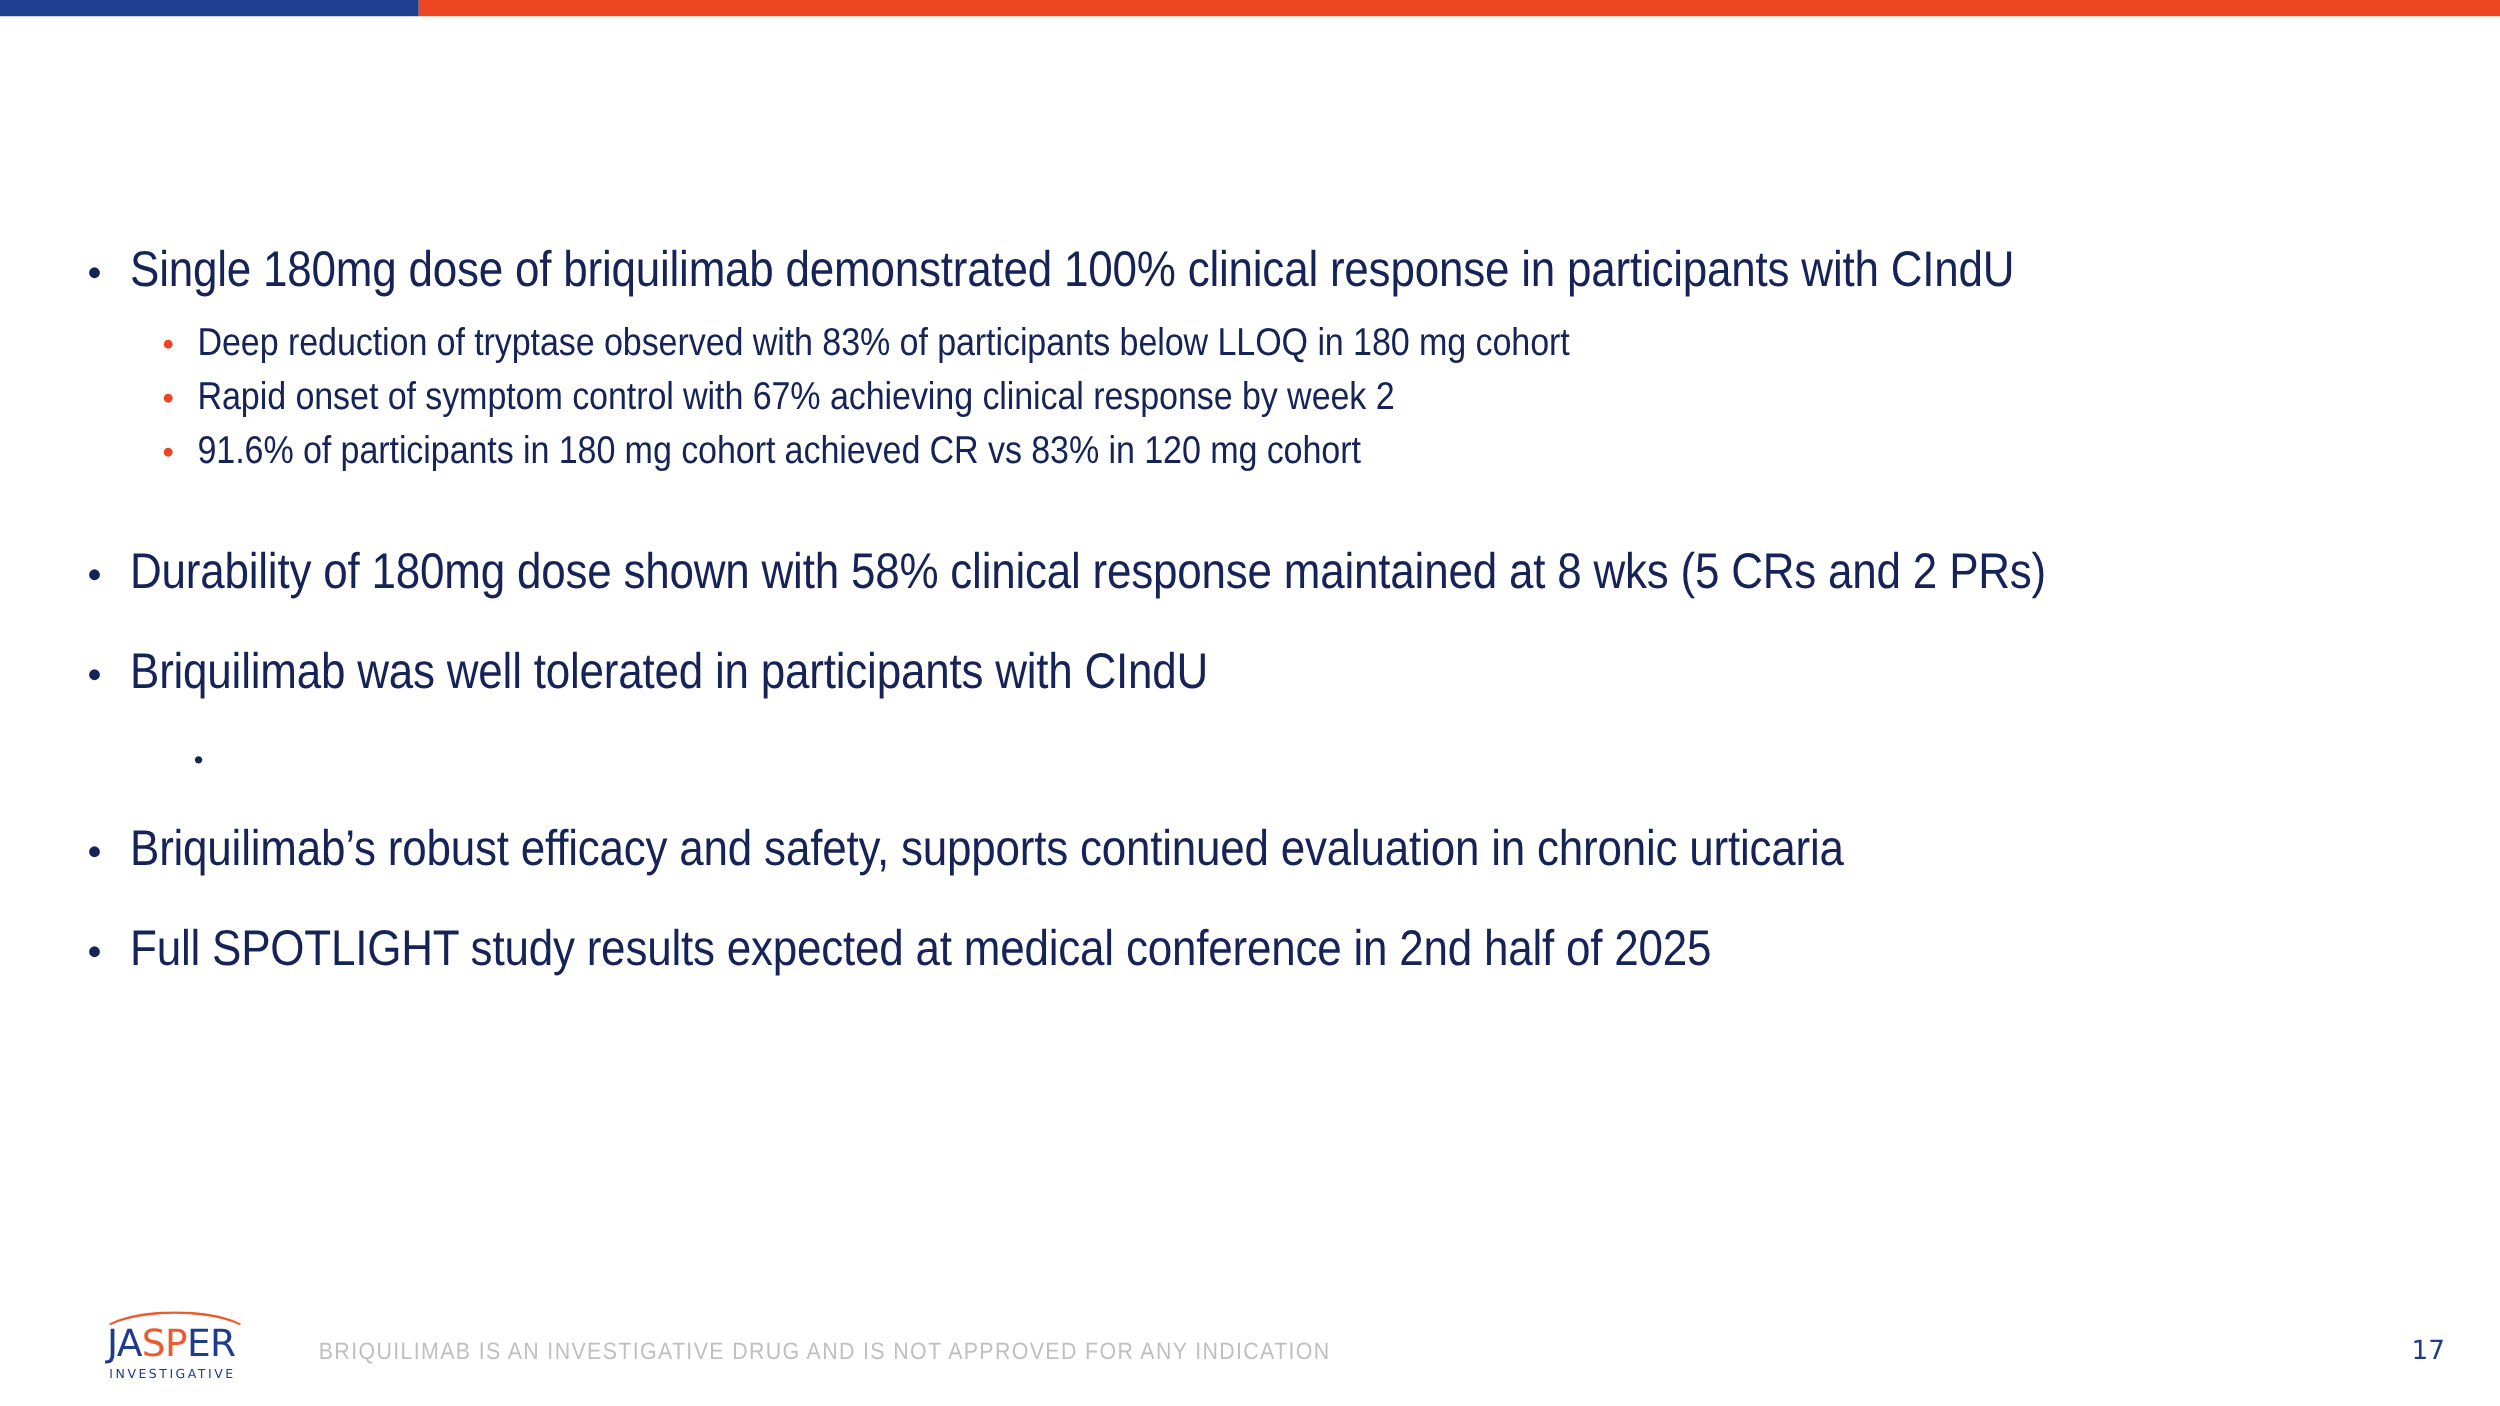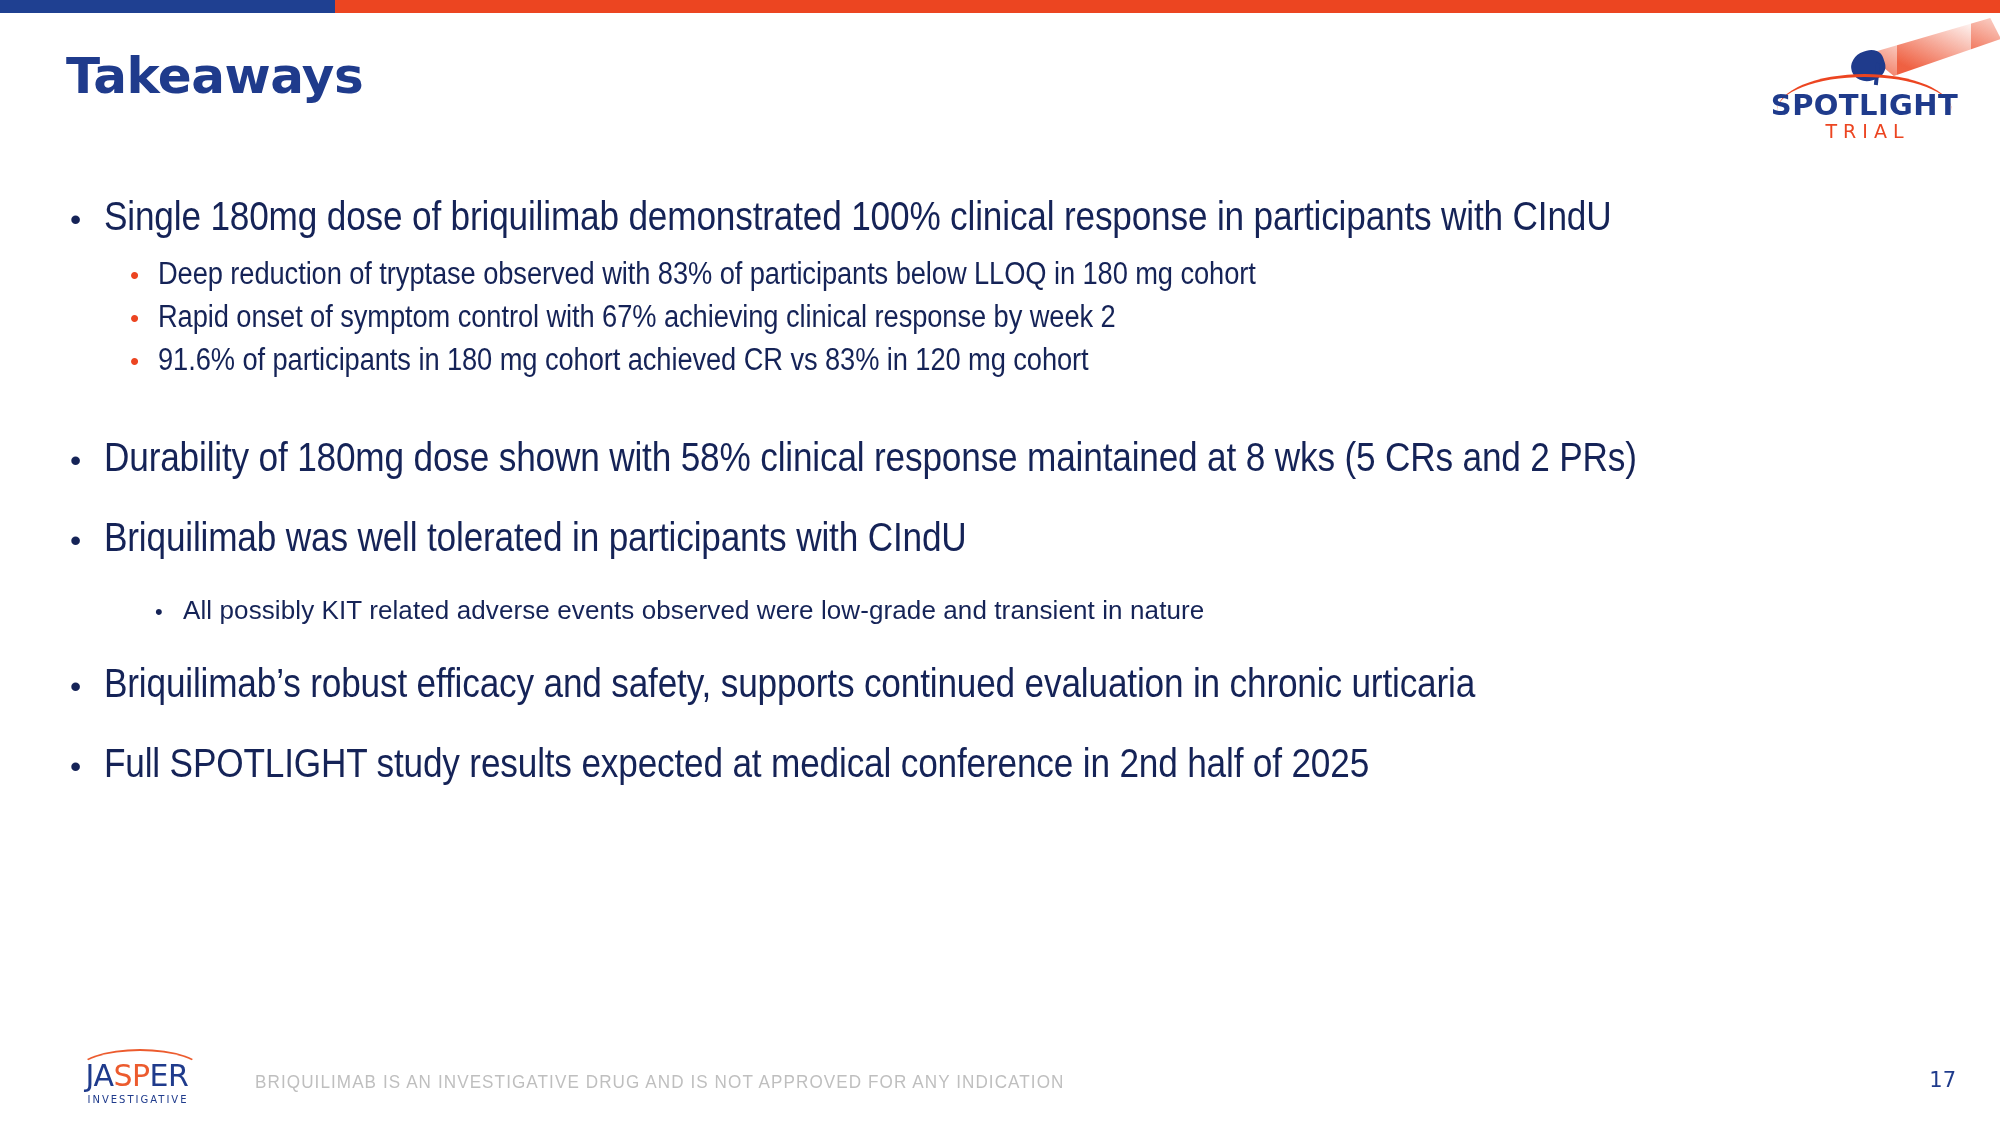--- a/index.html
+++ b/index.html
@@ -304,30 +304,21 @@
 </head>
 <body>
 
 <div class="slide">
 
   <div class="topbar">
     <div class="topbar-blue"></div>
     <div class="topbar-orange"></div>
   </div>
 
-  <div class="title">Takeaways</div>
-
-  <div class="spotlight-logo">
-    <div class="sl-beam"></div>
-    <div class="sl-head"></div>
-    <div class="sl-stem"></div>
-    <div class="sl-arc"></div>
-    <div class="sl-word">SPOTLIGHT</div>
-    <div class="sl-sub">TRIAL</div>
-  </div>
+
 
   <div class="body">
 
     <div class="bullet-row lvl1">
       <span class="dot">•</span>
       <span class="txt">Single 180mg dose of briquilimab demonstrated 100% clinical response in participants with CIndU</span>
     </div>
 
     <div class="gap-md"></div>
 
@@ -362,21 +353,20 @@
 
     <div class="bullet-row lvl1">
       <span class="dot">•</span>
       <span class="txt">Briquilimab was well tolerated in participants with CIndU</span>
     </div>
 
     <div class="gap-lg"></div>
 
     <div class="bullet-row lvl2b">
       <span class="dot">•</span>
-      <span class="txt">All possibly KIT related adverse events observed were low-grade and transient in nature</span>
     </div>
 
     <div class="gap-lg"></div>
 
     <div class="bullet-row lvl1">
       <span class="dot">•</span>
       <span class="txt">Briquilimab’s robust efficacy and safety, supports continued evaluation in chronic urticaria</span>
     </div>
 
     <div class="gap-lg"></div>

